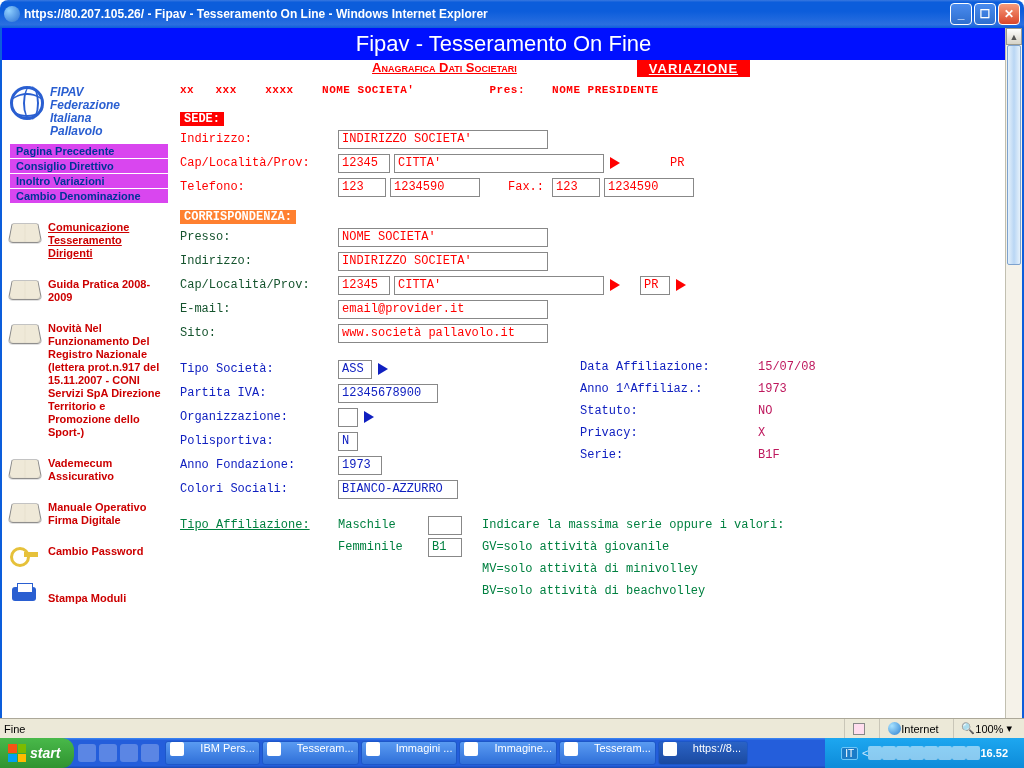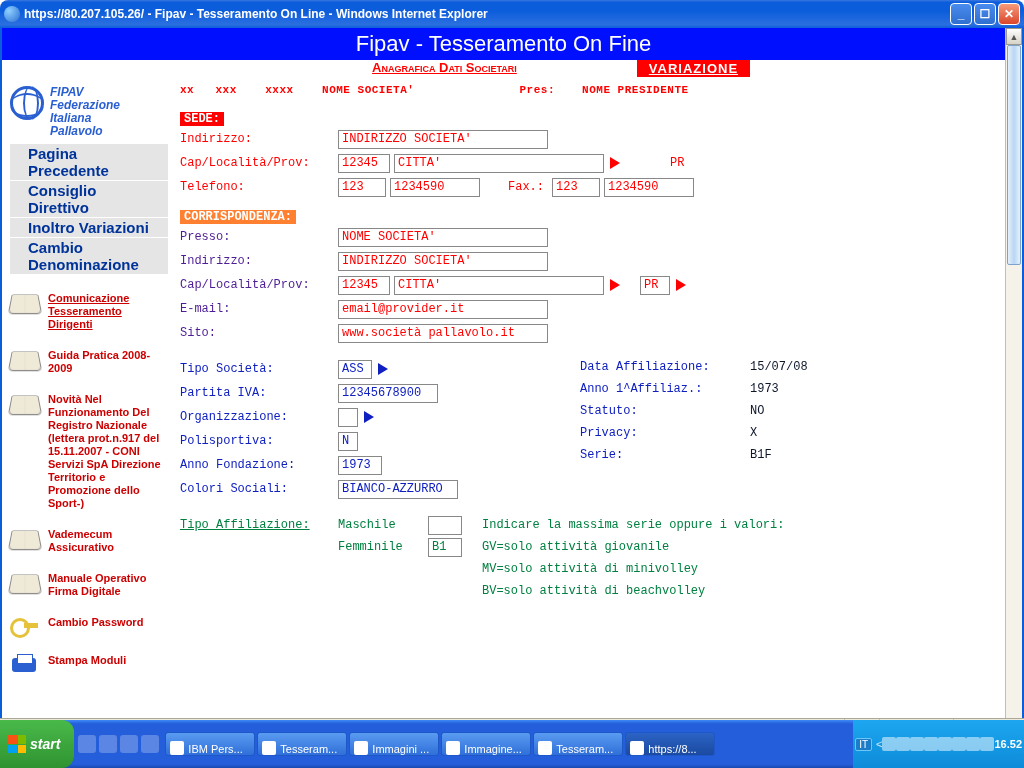--- a/index.html
+++ b/index.html
@@ -25,73 +25,73 @@
 .subhead .anag { color:#f00; font-weight:bold; text-decoration:underline; font-variant:small-caps; font-size:13px; margin-left:370px; }
 .variaz { background:#f00; color:#fff; font-weight:bold; text-decoration:underline; font-size:13px; padding:1px 12px; margin-left:120px; letter-spacing:1px; }
 .layout { display:flex; }
 .sidebar { width:170px; padding:4px 4px 4px 8px; }
 .logo { display:flex; align-items:flex-start; gap:6px; margin-bottom:6px; }
 .logo-ball { width:34px; height:34px; border:3px solid #2a5fd1; border-radius:50%; position:relative; background:#fff; }
 .logo-ball::before,.logo-ball::after{content:"";position:absolute;border:2px solid #2a5fd1;border-radius:50%;}
 .logo-ball::before{top:4px;left:-3px;width:34px;height:20px;border-left:none;border-right:none;}
 .logo-ball::after{top:-3px;left:10px;width:12px;height:34px;border-top:none;border-bottom:none;}
 .logo-text { color:#2a5fd1; font-weight:bold; font-style:italic; font-size:12px; line-height:13px; }
-.navlinks div { background:#e5e5e5; color:#003399; font-size:15px; font-weight:bold; padding:1px 18px; margin-bottom:1px; cursor:pointer; }
+.navlinks div { background:#d946ef; color:#003399; font-size:11px; font-weight:bold; padding:1px 6px; margin-bottom:1px; cursor:pointer; }
 .side-item { display:flex; gap:8px; margin-top:18px; align-items:flex-start; }
 .book-icon { width:30px; height:22px; position:relative; flex-shrink:0; }
 .book-icon::before{content:"";position:absolute;inset:0;background:linear-gradient(to right,#efe9d8 48%,#c9c0a8 50%,#efe9d8 52%);border:1px solid #888;border-radius:2px 2px 4px 4px;transform:perspective(40px) rotateX(28deg);}
 .key-icon { width:30px;height:20px;position:relative;flex-shrink:0;}
 .key-icon::before{content:"";position:absolute;left:0;top:2px;width:14px;height:14px;border:3px solid #e6c13a;border-radius:50%;}
 .key-icon::after{content:"";position:absolute;left:14px;top:7px;width:14px;height:5px;background:#e6c13a;}
 .print-icon{width:30px;height:22px;position:relative;flex-shrink:0;}
 .print-icon::before{content:"";position:absolute;left:2px;top:4px;width:24px;height:14px;background:#2a5fd1;border-radius:3px;}
 .print-icon::after{content:"";position:absolute;left:7px;top:0;width:14px;height:8px;background:#fff;border:1px solid #2a5fd1;}
 .side-link { color:#cc0000; font-weight:bold; font-size:11px; line-height:13px; }
 .side-item.first .side-link { text-decoration:underline; }
 .main { flex:1; padding:2px 10px 0 8px; font-family:"Courier New",monospace; font-size:12px; }
 .codes { color:#f00; font-weight:bold; font-size:11px; letter-spacing:0.5px; margin-bottom:16px; }
-.codes .pres-lbl{ color:#f00; margin-left:98px; }
+.codes .pres-lbl{ color:#f00; margin-left:68px; }
 .codes .pres-val{ color:#f00; margin-left:20px; }
 .sec-hdr { display:inline-block; color:#fff; font-weight:bold; padding:0 4px; font-size:12px; }
 .sec-sede { background:#f00; }
 .sec-corr { background:#ff8030; }
 .row { display:flex; align-items:center; min-height:22px; margin-top:2px; }
 .lbl { width:158px; }
 .lbl-sede { color:#f00; }
-.lbl-corr { color:#4c1d95; }
+.lbl-corr { color:#14532d; }
 .lbl-blue { color:#1020c0; }
 .inp { border:1px solid #888; height:19px; padding:1px 3px; color:#f00; font-family:"Courier New",monospace; font-size:12px; margin-right:4px; background:#fff; }
 .inp-blue { color:#1020c0; }
 .tri { width:0;height:0;border-top:6px solid transparent;border-bottom:6px solid transparent;border-left:10px solid #f00;display:inline-block;vertical-align:middle;margin-left:2px;cursor:pointer;}
 .tri-blue{border-left-color:#1020c0;}
 .faxlbl{color:#f00;margin:0 8px 0 24px;}
-.rightcol { display:flex; }
+.rightcol { display:flex;gap:8px; }
 .rc-lbls { width:170px; color:#1020c0; line-height:22px; }
-.rc-vals { color:#0f172a; line-height:22px; }
+.rc-vals { color:#be185d; line-height:22px; }
 .aff-block{margin-top:14px;}
 .aff-lbl{color:#008040;text-decoration:underline;width:158px;display:inline-block;}
 .aff-row{display:flex;align-items:center;min-height:22px;}
 .aff-name{color:#008040;width:90px;}
 .aff-box{border:1px solid #888;width:34px;height:19px;color:#008040;font-family:"Courier New",monospace;font-size:12px;padding:1px 3px;margin-right:20px;}
 .aff-note{color:#008040;}
 .ie-status { position:absolute; left:0; right:0; bottom:30px; height:20px; background:#ece9d8; border-top:1px solid #aca899; display:flex; align-items:center; font-size:11px; padding:0 4px; gap:6px; }
 .ie-status .fill{flex:1;}
 .ie-status .cell{border-left:1px solid #c9c6b8;padding:0 8px;display:flex;align-items:center;height:100%;}
 .globe{width:13px;height:13px;border-radius:50%;background:radial-gradient(circle at 30% 30%,#a7e2ff,#2b7fd1);}
-.taskbar { position:absolute; left:0; right:0; bottom:0; height:48px; background:linear-gradient(to bottom,#3c8af6 0%,#245edb 8%,#245edb 92%,#1a49b0 100%); display:flex; align-items:stretch; color:#fff; font-size:11px; }
+.taskbar { position:absolute; left:0; right:0; bottom:0; height:30px; background:linear-gradient(to bottom,#3c8af6 0%,#245edb 8%,#245edb 92%,#1a49b0 100%); display:flex; align-items:stretch; color:#fff; font-size:11px; }
 .startbtn { background:linear-gradient(to bottom,#49b94a,#2f9330); padding:0 14px 0 8px; display:flex; align-items:center; font-weight:bold; font-style:italic; font-size:14px; border-radius:0 12px 12px 0; gap:4px; }
 .startlogo{width:18px;height:18px;display:grid;grid-template-columns:1fr 1fr;grid-template-rows:1fr 1fr;gap:1px;}
 .startlogo span:nth-child(1){background:#f65314;} .startlogo span:nth-child(2){background:#7cbb00;} .startlogo span:nth-child(3){background:#00a1f1;} .startlogo span:nth-child(4){background:#ffbb00;}
 .ql { display:flex; align-items:center; gap:3px; padding:0 4px; }
 .ql .qi{width:18px;height:18px;border-radius:3px;background:rgba(255,255,255,0.25);}
 .tasks{display:flex;align-items:center;gap:2px;padding:0 2px;flex:1;overflow:hidden;}
-.taskbtn{height:24px;min-width:90px;max-width:110px;background:linear-gradient(to bottom,#5a9bf2,#2f6fd8);border:1px solid #1d57c8;border-radius:3px;display:flex;align-items:flex-end;gap:4px;padding:0 4px;white-space:nowrap;overflow:hidden;}
+.taskbtn{height:24px;min-width:90px;max-width:110px;background:linear-gradient(to bottom,#5a9bf2,#2f6fd8);border:1px solid #1d57c8;border-radius:3px;display:flex;align-items:flex-start;gap:16px;padding:0 4px;white-space:nowrap;overflow:hidden;}
 .taskbtn.active{background:linear-gradient(to bottom,#2b63c5,#1b4aa0);}
 .taskbtn .ti{width:14px;height:14px;border-radius:2px;background:#fff;flex-shrink:0;}
-.tray{background:linear-gradient(to bottom,#1da7f0,#0d8bd9);display:flex;align-items:center;gap:0;padding:0 2px;}
+.tray{background:linear-gradient(to bottom,#1da7f0,#0d8bd9);display:flex;align-items:center;gap:0;padding:0 16px;}
 .tray .ic{width:14px;height:14px;border-radius:2px;background:rgba(255,255,255,0.5);}
 .clock{font-weight:bold;}
 .lang{background:#1b7cc8;border:1px solid #6cc6f7;border-radius:2px;padding:0 3px;font-size:10px;margin-right:4px;}
 </style>
 </head>
 <body>
 
 <div class="xp-window">
   <div class="xp-titlebar">
     <span class="ie-icon"></span>
@@ -147,21 +147,21 @@
               <div class="side-link">Vademecum Assicurativo</div>
             </div>
             <div class="side-item">
               <div class="book-icon"></div>
               <div class="side-link">Manuale Operativo Firma Digitale</div>
             </div>
             <div class="side-item">
               <div class="key-icon"></div>
               <div class="side-link">Cambio Password</div>
             </div>
-            <div class="side-item" style="">
+            <div class="side-item" style="align-items:flex-end;">
               <div class="print-icon"></div>
               <div class="side-link">Stampa Moduli</div>
             </div>
           </div>
 
           <div class="main">
             <div class="codes">
               <span>xx</span>&nbsp;&nbsp;
               <span>xxx</span>&nbsp;&nbsp;&nbsp;
               <span>xxxx</span>&nbsp;&nbsp;&nbsp;

